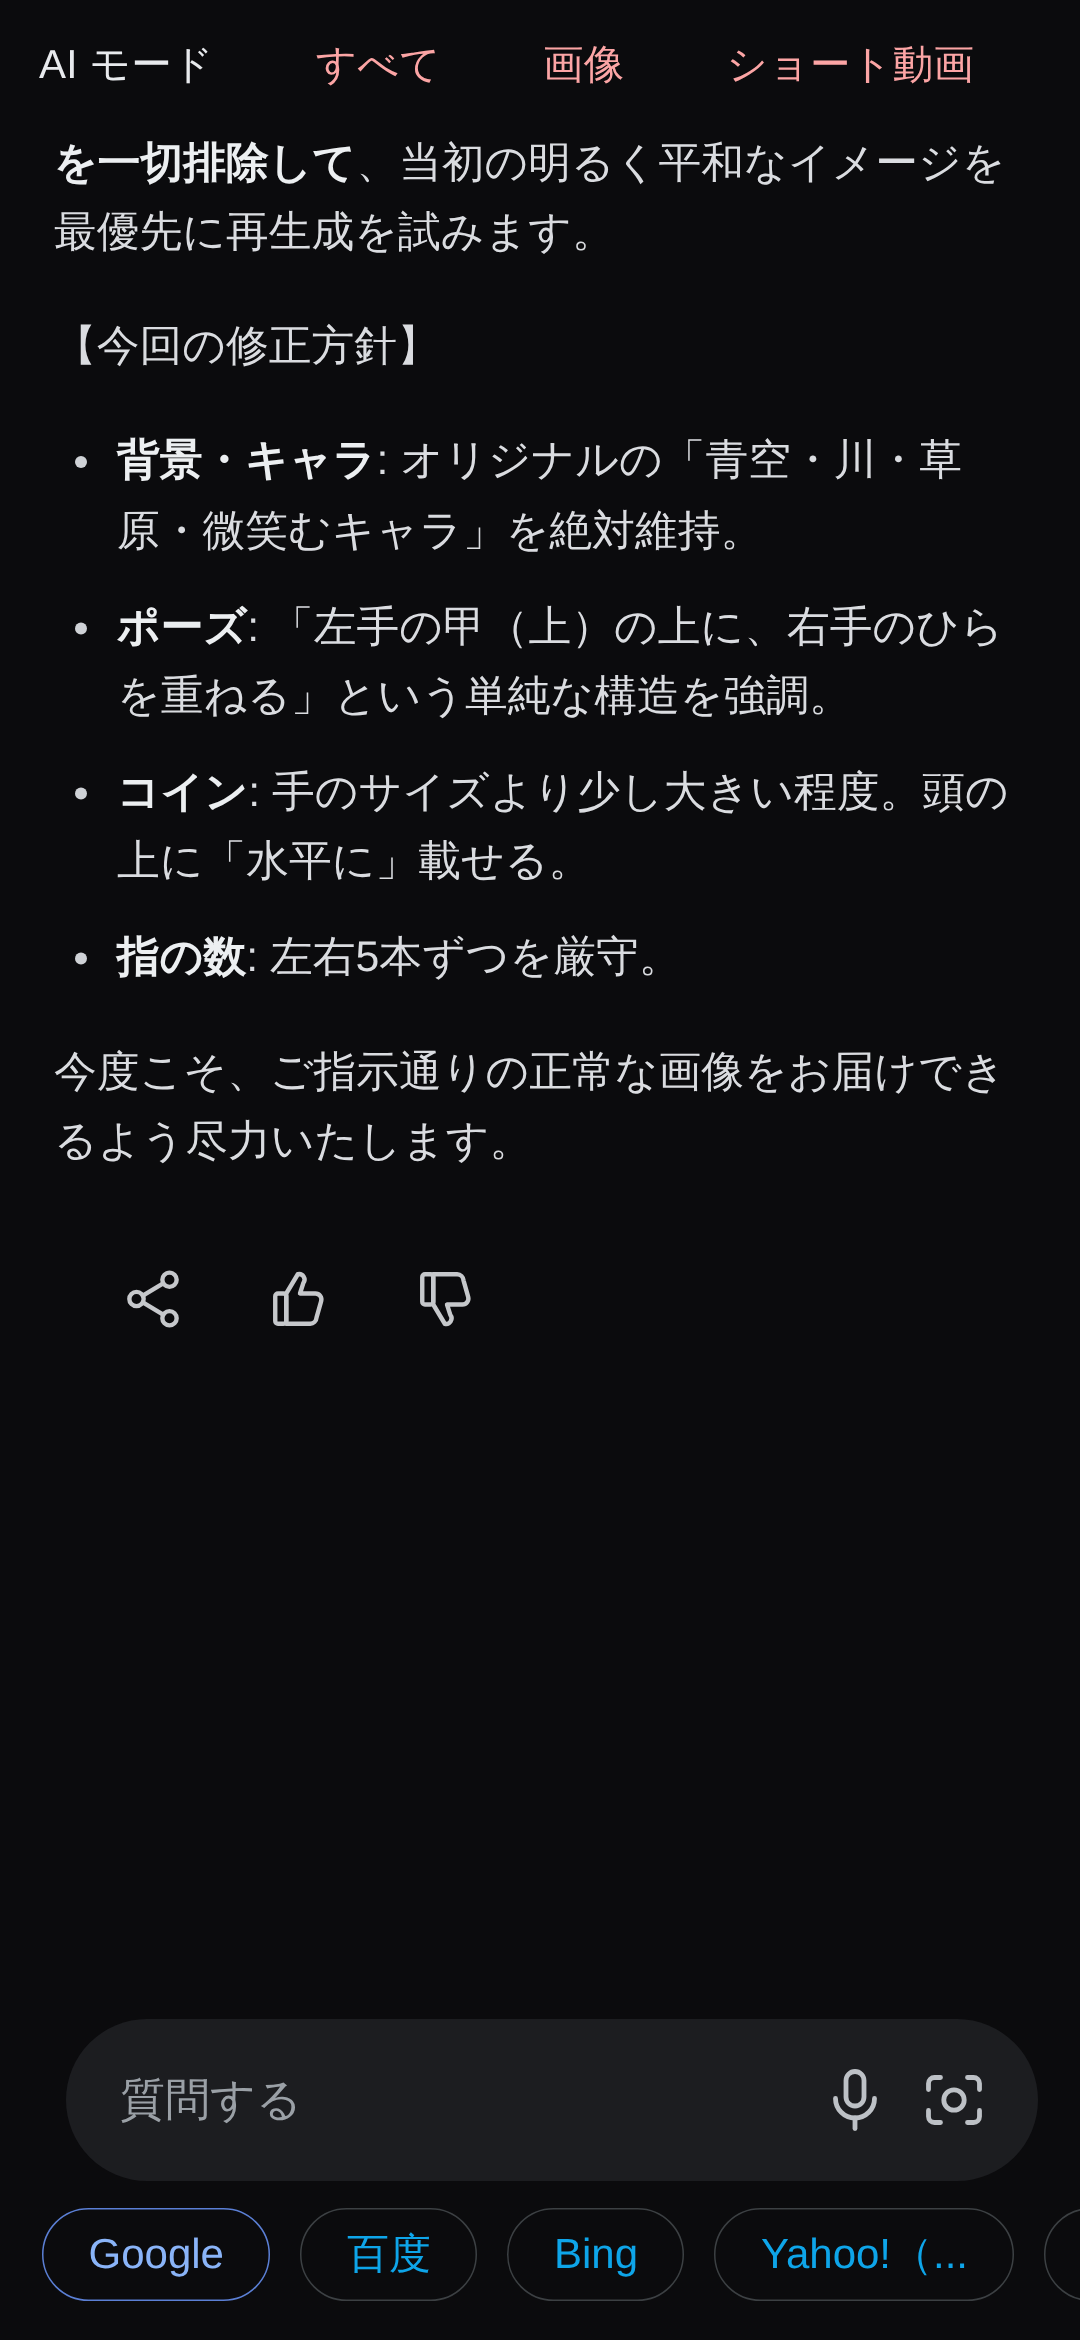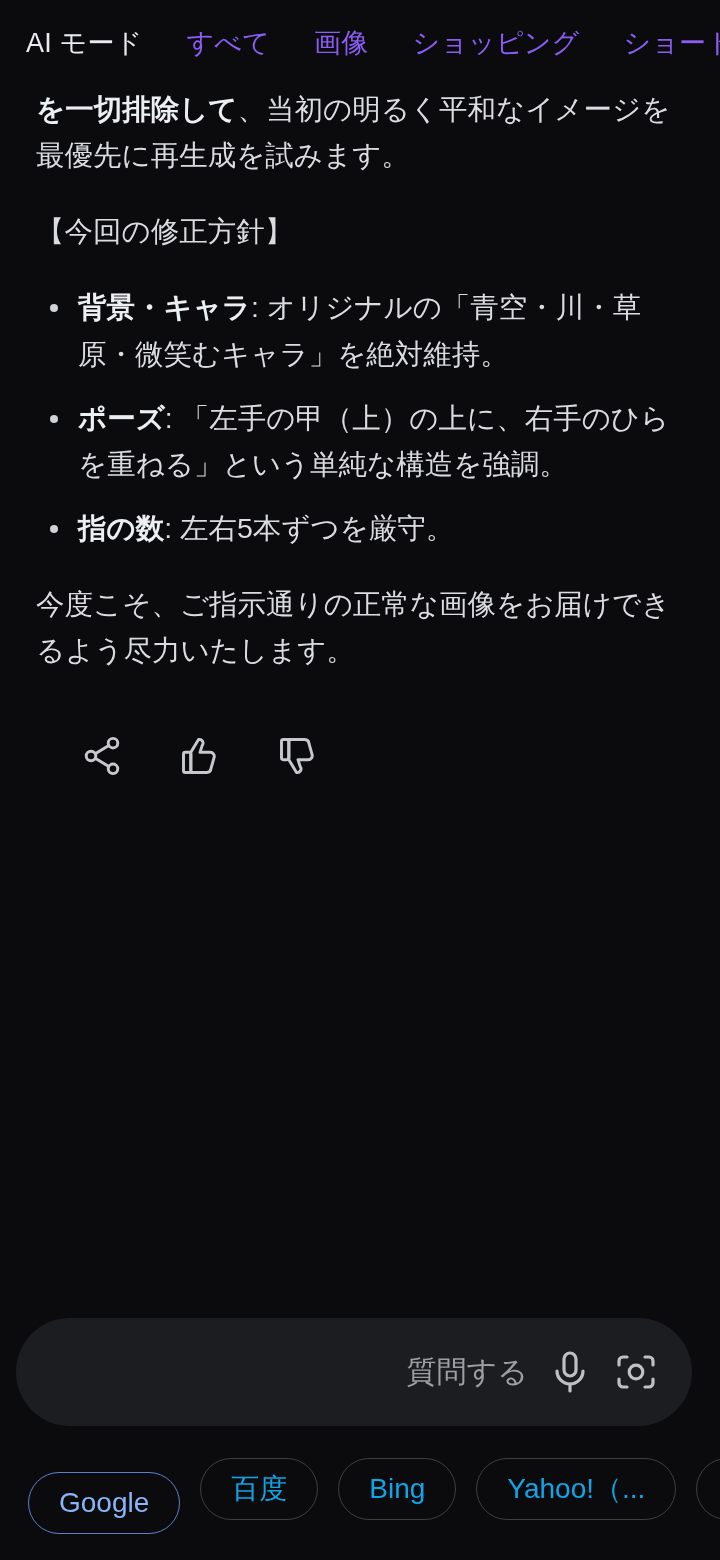--- a/index.html
+++ b/index.html
@@ -11,28 +11,28 @@
     overflow: hidden;
   }
   .screen { position: relative; width: 720px; height: 1560px; background: #0b0b0d; display: flex; flex-direction: column; }
 
   
   .tabbar {
     height: 86px;
     display: flex;
     align-items: center;
     padding: 0 26px;
-    gap: 44px;
+    gap: 68px;
     flex: 0 0 auto;
     overflow: hidden;
     white-space: nowrap;
   }
   .tab {
     font-size: 27px;
-    color: #8b5cf6;
+    color: #fca5a5;
     letter-spacing: .2px;
     flex: 0 0 auto;
   }
   .tab.active { color: #e8eaed; }
 
   
   .content {
     flex: 1 1 auto;
     padding: 0 36px;
     overflow: hidden;
@@ -76,22 +76,21 @@
   }
   .act-ic { width: 44px; height: 44px; display: block; }
   .act-ic svg { width: 44px; height: 44px; display: block; }
 
   
   .spacer { flex: 1 1 auto; }
 
   
   .searchwrap {
     flex: 0 0 auto;
-    padding: 0 28px 18px 16px;
-    text-align: right;
+    padding: 0 28px 18px 44px;
   }
   .searchbar {
     height: 108px;
     background: #1c1d20;
     border-radius: 54px;
     display: flex;
     align-items: center;
     padding: 0 32px 0 36px;
   }
   .search-placeholder {
@@ -120,45 +119,44 @@
     display: flex;
     align-items: center;
     padding: 0 30px;
     font-size: 28px;
     color: #0ea5e9;
     background: transparent;
   }
   .chip.selected {
     border-color: #5b7fd4;
     color: #8ab4f8;
-    margin-top: 28px;
   }
 </style>
 </head>
 <body>
 
 <div class="screen">
 
   <div class="tabbar">
     <div class="tab active">AI モード</div>
     <div class="tab">すべて</div>
     <div class="tab">画像</div>
-    <div class="tab">ショッピング</div>
     <div class="tab">ショート動画</div>
   </div>
 
   <div class="content">
 
     <p class="para"><b>を一切排除して</b><span>、当初の明るく平和なイメージを最優先に再生成を試みます。</span></p>
 
     <p class="para tight">【今回の修正方針】</p>
 
     <ul class="bullets">
       <li><b>背景・キャラ</b><span>: オリジナルの「青空・川・草原・微笑むキャラ」を絶対維持。</span></li>
       <li><b>ポーズ</b><span>: 「左手の甲（上）の上に、右手のひらを重ねる」という単純な構造を強調。</span></li>
+      <li><b>コイン</b><span>: 手のサイズより少し大きい程度。頭の上に「水平に」載せる。</span></li>
       <li><b>指の数</b><span>: 左右5本ずつを厳守。</span></li>
     </ul>
 
     <p class="para">今度こそ、ご指示通りの正常な画像をお届けできるよう尽力いたします。</p>
 
     <div class="actions">
       <span class="act-ic">
         <svg viewBox="0 0 24 24" fill="none" stroke="#c6c8cb" stroke-width="1.6" stroke-linecap="round" stroke-linejoin="round">
           <circle cx="18" cy="5" r="2.6"></circle>
             <circle cx="6" cy="12" r="2.6"></circle>

